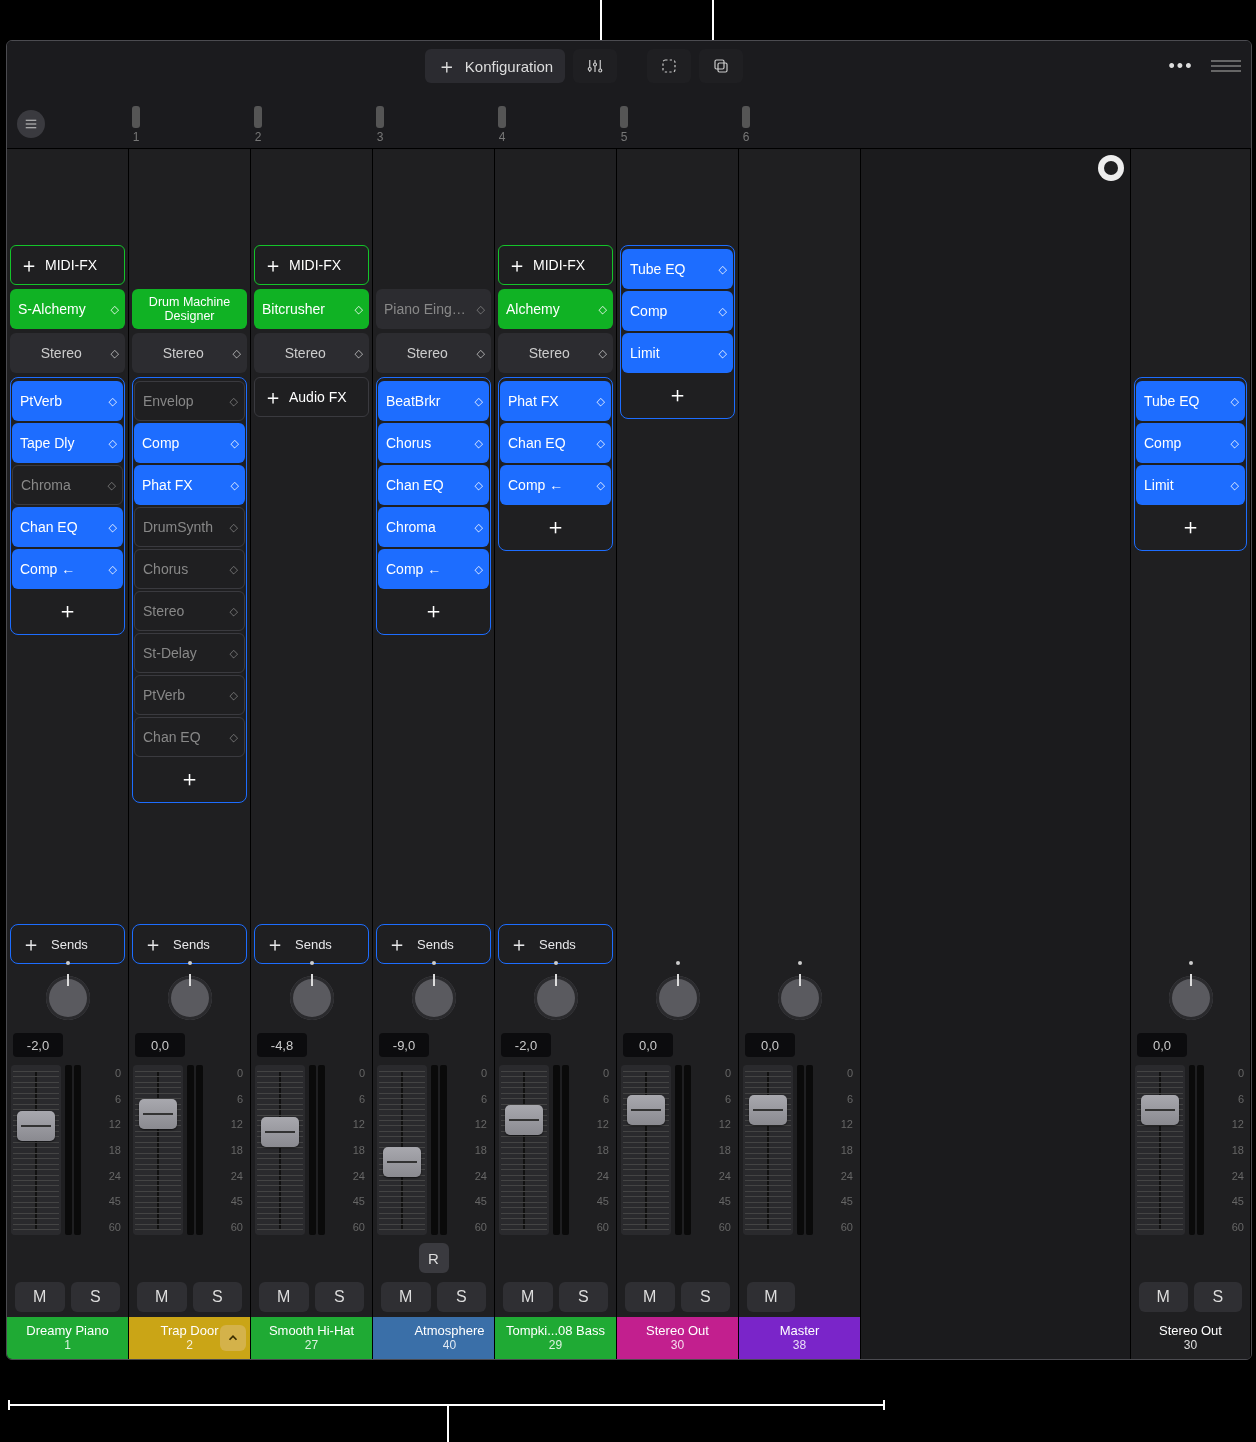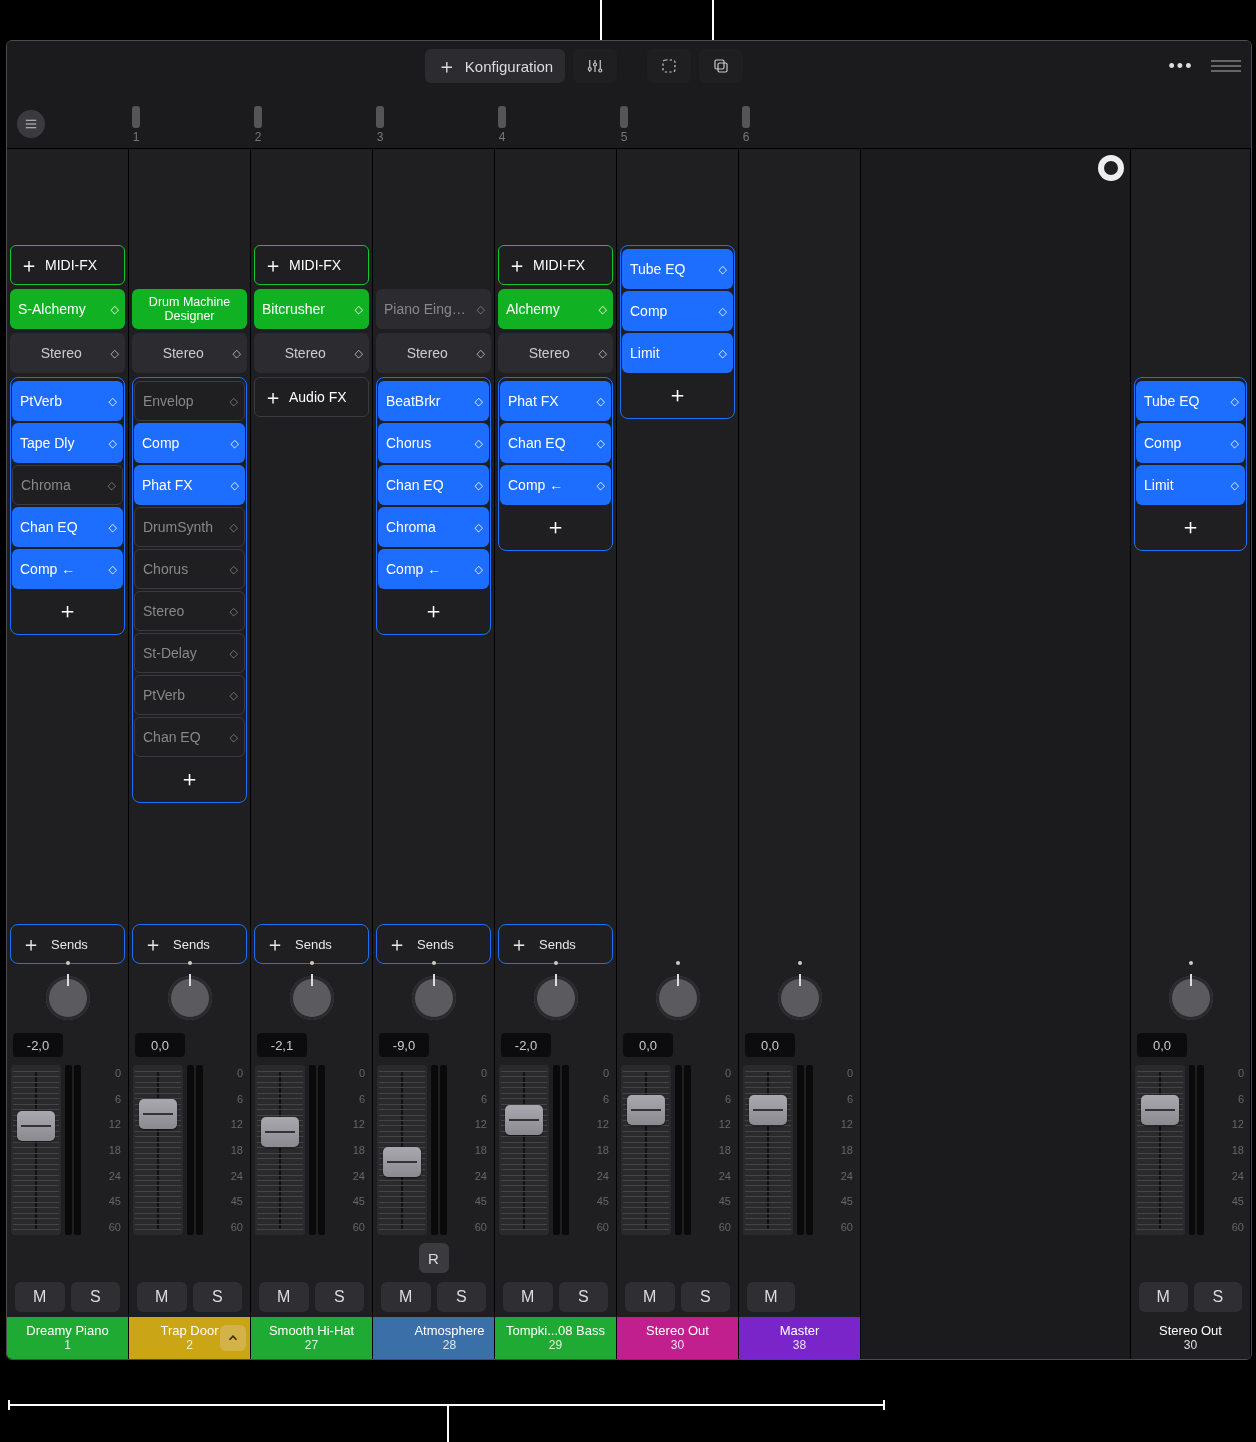--- a/index.html
+++ b/index.html
@@ -515,21 +515,21 @@
     <div class="strip-fill"></div>
     <div class="sends-slot">
             <span class="plusicon">＋</span>
             <span>Sends</span>
           </div>
           <div class="pan-wrap">
             <div class="pan-dot"></div>
             <div class="pan-knob"></div>
           </div>
           <div class="gain-row">
-            <div class="gain-box">-2,1</div>
+            <div class="gain-box">-4,8</div>
           </div>
           <div class="fader-wrap">
       <div class="fader-track">
         <div class="fader-ticks">
                 <span style="top:0%"></span>
                 <span style="top:3.4482758620689653%"></span>
                 <span style="top:6.896551724137931%"></span>
                 <span style="top:10.344827586206897%"></span>
                 <span style="top:13.793103448275861%"></span>
                 <span style="top:17.24137931034483%"></span>
@@ -682,21 +682,21 @@
     </div>
           <div class="rec-row">
             <div class="rec-btn">R</div>
           </div>
           <div class="ms-row">
             <div class="ms-btn">M</div>
             <div class="ms-btn">S</div>
           </div>
           <div class="name-row c-blue">
             <span>Atmosphere</span>
-            <span class="num">28</span>
+            <span class="num">40</span>
           </div>
   </div>
         <div class="strip">
     <div class="strip-top-pad"></div>
           <div class="slot green-outline">
             <span class="plusicon">＋</span>
             <span class="label">MIDI-FX</span>
           </div>
           <div class="slot green">
             <span class="label">Alchemy</span>

